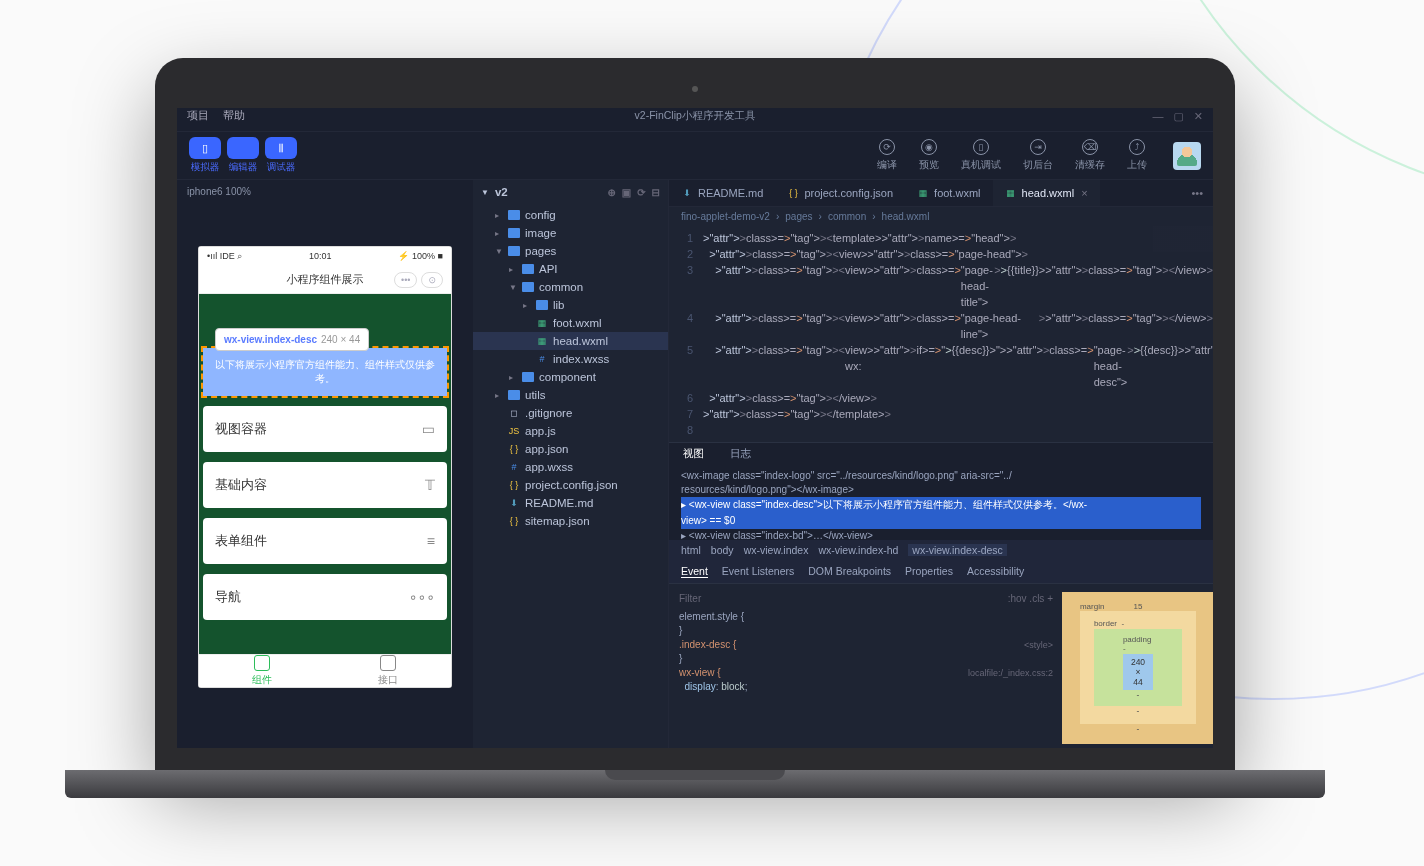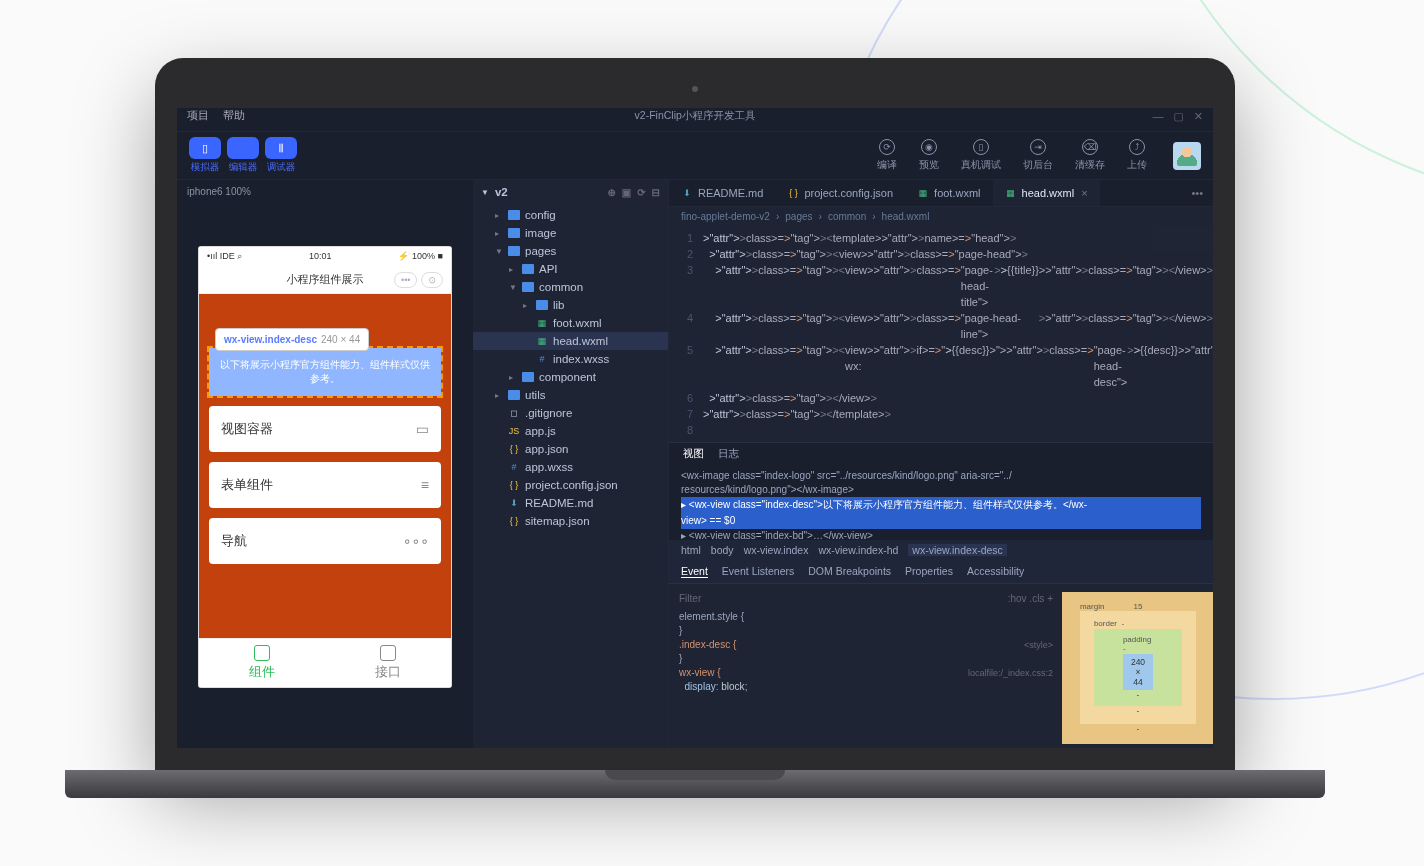--- a/index.html
+++ b/index.html
@@ -39,28 +39,28 @@
 .workspace { flex: 1; display: flex; overflow: hidden; }
 
 
 .simulator { width: 296px; background: #1a1f2e; display: flex; flex-direction: column; }
 .sim-status { padding: 6px 10px; color: #8a93a8; font-size: 10px; }
 .phone { margin: 44px auto 0; width: 252px; height: 440px; background: #efefef; border-radius: 2px; box-shadow: 0 0 0 1px #ddd; display: flex; flex-direction: column; font-family: sans-serif; }
 .phone-status { display: flex; justify-content: space-between; padding: 4px 8px; font-size: 9px; color: #333; background: #fff; }
 .phone-head { background: #fff; padding: 6px; display: flex; align-items: center; justify-content: center; position: relative; border-bottom: 1px solid #eee; }
 .phone-head-actions { position: absolute; right: 8px; display: flex; gap: 4px; }
 .capsule { border: 1px solid #ddd; border-radius: 12px; padding: 2px 6px; font-size: 9px; }
-.phone-body { flex: 1; background: #c2410c; padding: 12px 10px; position: relative; overflow: hidden; }
+.phone-body { flex: 1; background: #14532d; padding: 12px 4px; position: relative; overflow: hidden; }
 .tooltip { position: absolute; top: 34px; left: 16px; background: #fff; border: 1px solid #ccc; border-radius: 4px; padding: 5px 8px; font-size: 10px; z-index: 2; white-space: nowrap; }
 .tooltip b { color: #5a7bff; font-weight: 600; }
 .tooltip .dim { color: #999; margin-left: 4px; }
 .hl-block { margin: 42px 0 10px; background: #8fb6ff; padding: 10px; font-size: 10px; color: #fff; text-align: center; outline: 2px dashed #ff9800; }
 .card { background: #fff; border-radius: 4px; padding: 14px 12px; margin-bottom: 10px; display: flex; justify-content: space-between; align-items: center; font-size: 13px; color: #333; }
 .phone-tabs { display: flex; background: #fff; border-top: 1px solid #eee; }
-.phone-tab { flex: 1; text-align: center; padding: 6px; font-size: 13px; color: #888; }
+.phone-tab { flex: 1; text-align: center; padding: 0; font-size: 10px; color: #888; }
 .phone-tab.active { color: #2dbd5a; }
 .phone-tab .tico { width: 16px; height: 16px; margin: 0 auto 2px; border: 1.5px solid currentColor; border-radius: 3px; }
 
 
 .explorer { width: 196px; background: #1e2433; border-right: 1px solid #232838; font-size: 11.5px; color: #bcc5da; }
 .exp-head { display: flex; align-items: center; padding: 6px 8px; font-weight: 600; gap: 6px; }
 .exp-head .mini { margin-left: auto; display: flex; gap: 6px; color: #667; font-size: 10px; }
 .tree { padding: 2px 0; }
 .tree-item { display: flex; align-items: center; gap: 5px; padding: 3px 8px; white-space: nowrap; cursor: default; }
 .tree-item .arr { width: 8px; font-size: 8px; color: #778; }
@@ -84,21 +84,21 @@
 .breadcrumb { padding: 4px 12px; font-size: 10px; color: #667a9a; display: flex; gap: 6px; }
 
 .code { font-family: Menlo, Consolas, monospace; font-size: 11px; line-height: 16px; padding: 4px 0; position: relative; }
 .code-line { display: flex; }
 .ln { width: 34px; text-align: right; color: #4a5570; padding-right: 10px; flex-shrink: 0; }
 .cl { white-space: pre; color: #bcc5da; } .str { color: #d4926f; } .punc { color: #778; } .expr { color: #bcc; }
 .minimap { position: absolute; right: 0; top: 0; width: 60px; height: 100%; background: linear-gradient(#232838 0 12%, transparent 12%); opacity: .25; }
 
 
 .devtools { flex: 0 0 310px; background: #1a1f2e; border-top: 1px solid #2a3142; display: flex; flex-direction: column; font-size: 10.5px; color: #9aa5bf; overflow: hidden; }
-.dt-tabs { display: flex; gap: 14px; padding: 4px 14px; }
+.dt-tabs { display: flex; gap: 26px; padding: 4px 14px; }
 .dt-elements { flex: 1; overflow: hidden; font-family: Menlo, monospace; font-size: 10px; padding: 4px 12px; line-height: 14px; }
 .dt-elements .sel { background: #2a5fcc; color: #fff; padding: 1px 0; }
 .dt-crumbs { padding: 4px 12px; display: flex; gap: 10px; background: #20263a; }
 .dt-crumbs span:last-child { background: #2a3450; padding: 0 4px; }
 .dt-panels { display: flex; gap: 14px; padding: 5px 12px; background: #20263a; }
 .dt-panels span:first-child { color: #fff; border-bottom: 1px solid #fff; }
 .dt-styles { flex: 0 0 118px; display: flex; background: #1e2433; border-top: 1px solid #2a3142; }
 .styles-col { flex: 1; padding: 6px 10px; font-family: Menlo, monospace; font-size: 10px; line-height: 14px; }
 .styles-col .fi { display: flex; justify-content: space-between; color: #667; padding: 2px 0 4px; }
 .sel-name { color: #d4926f; }
@@ -199,20 +199,24 @@
             </div>
             <div class="phone-body">
               <div class="tooltip">
                 <b>wx-view.index-desc</b><span class="dim">240 × 44</span>
               </div>
               <div class="hl-block">以下将展示小程序官方组件能力、组件样式仅供参考。</div>
               <div id="card-root">
                   <div class="card">
                     <span>视图容器</span>
                     <span style="color:#888;font-size:14px">▭</span>
+                  </div>
+                  <div class="card">
+                    <span>基础内容</span>
+                    <span style="color:#888;font-size:14px">𝕋</span>
                   </div>
                   <div class="card">
                     <span>表单组件</span>
                     <span style="color:#888;font-size:14px">≡</span>
                   </div>
                   <div class="card">
                     <span>导航</span>
                     <span style="color:#888;font-size:14px">∘∘∘</span>
                   </div>
                 </div>

